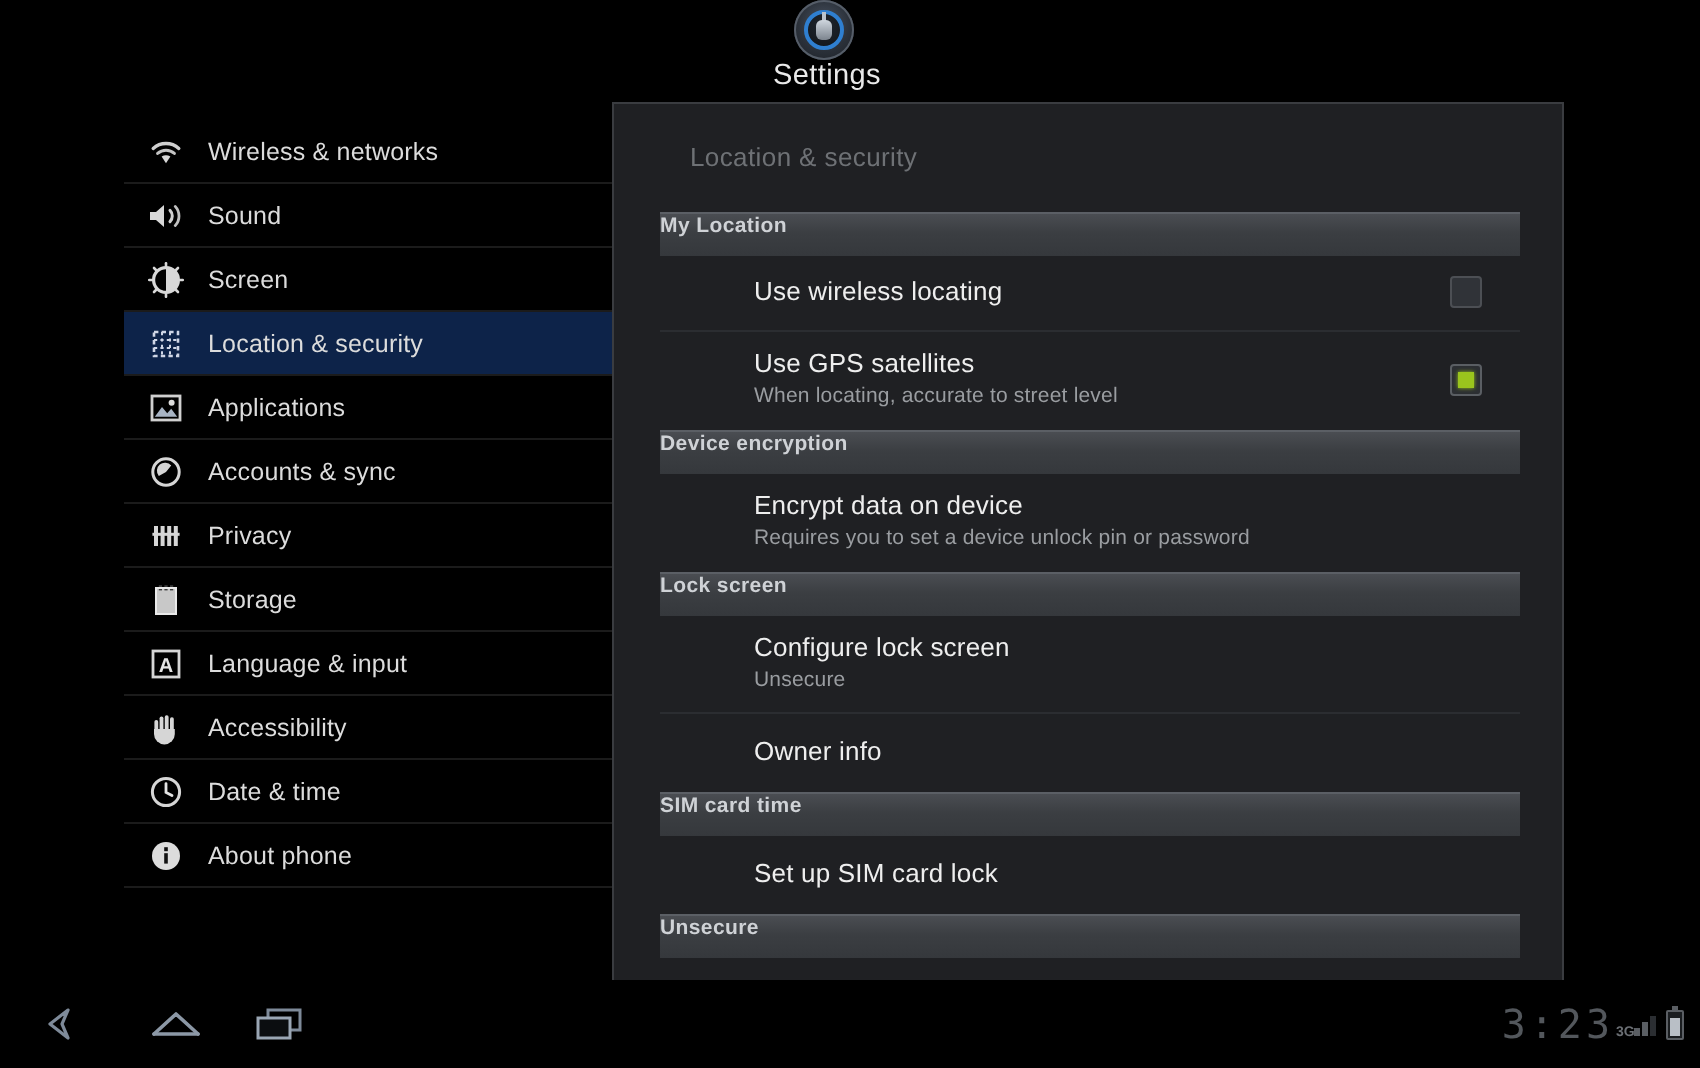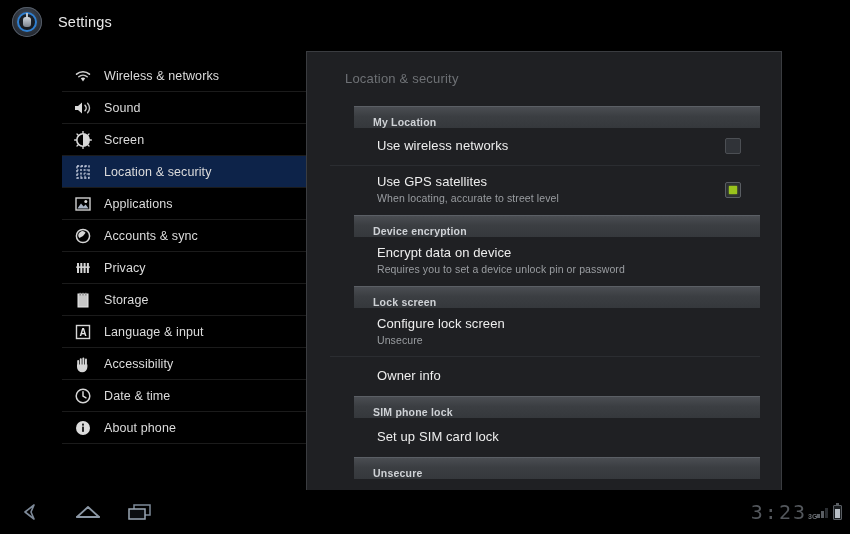--- a/index.html
+++ b/index.html
@@ -17,21 +17,21 @@
     position: relative;
     width: 850px; height: 534px;
     background: #000000;
   }
 
   
   #actionbar {
     position: absolute; left: 0; top: 0;
     width: 811px; height: 44px;
     background: #000000;
-    display: flex; align-items: center;
+    display: flex; align-items: center; flex-direction: column;
   }
   .app-icon {
     width: 30px; height: 30px;
     margin-left: 12px;
     border-radius: 50%;
     background: radial-gradient(circle at 50% 40%, #4a5463 0%, #2b313a 55%, #1a1e24 100%);
     box-shadow: inset 0 0 0 1px #555d68;
     position: relative;
     flex: none;
   }
@@ -110,24 +110,22 @@
   #panel-list {
     position: absolute;
     left: 23px; top: 53px;
     width: 430px;
   }
   .sec-header {
     height: 22px;
     background: linear-gradient(#4a4d52 0%, #3b3e42 45%, #35383c 100%);
     border-top: 1px solid #5b5f65;
     box-sizing: border-box;
-    display: flex; align-items: flex-end;
-    padding-left: 19px;
+    display: flex; align-items: flex-start;
     margin-top: 1px;
-    margin-left: 24px;
   }
   .sec-header-label {
     font-size: 10.5px;
     font-weight: bold;
     color: #cfd2d6;
     letter-spacing: .2px;
   }
   .pref {
     position: relative;
     min-height: 38px;
@@ -400,21 +398,21 @@
   <div id="panel">
     <div id="panel-title">Location &amp; security</div>
 
     <div id="panel-list">
 
       <div class="sec-header">
         <span class="sec-header-label">My Location</span>
       </div>
       <div class="pref">
         <div class="pref-text">
-          <div class="pref-title">Use wireless networks</div>
+          <div class="pref-title">Use wireless locating</div>
         </div>
         <div class="pref-widget">
           <span class="checkbox">
               <span class="fill"></span>
             </span>
         </div>
       </div>
       <div class="pref no-divider">
         <div class="pref-text">
           <div class="pref-title">Use GPS satellites</div>
@@ -446,21 +444,21 @@
           <div class="pref-summary">Unsecure</div>
         </div>
       </div>
       <div class="pref no-divider">
         <div class="pref-text">
           <div class="pref-title">Owner info</div>
         </div>
       </div>
 
       <div class="sec-header">
-        <span class="sec-header-label">SIM phone lock</span>
+        <span class="sec-header-label">SIM card time</span>
       </div>
       <div class="pref no-divider">
         <div class="pref-text">
           <div class="pref-title">Set up SIM card lock</div>
         </div>
       </div>
 
       <div class="sec-header">
         <span class="sec-header-label">Unsecure</span>
       </div>

